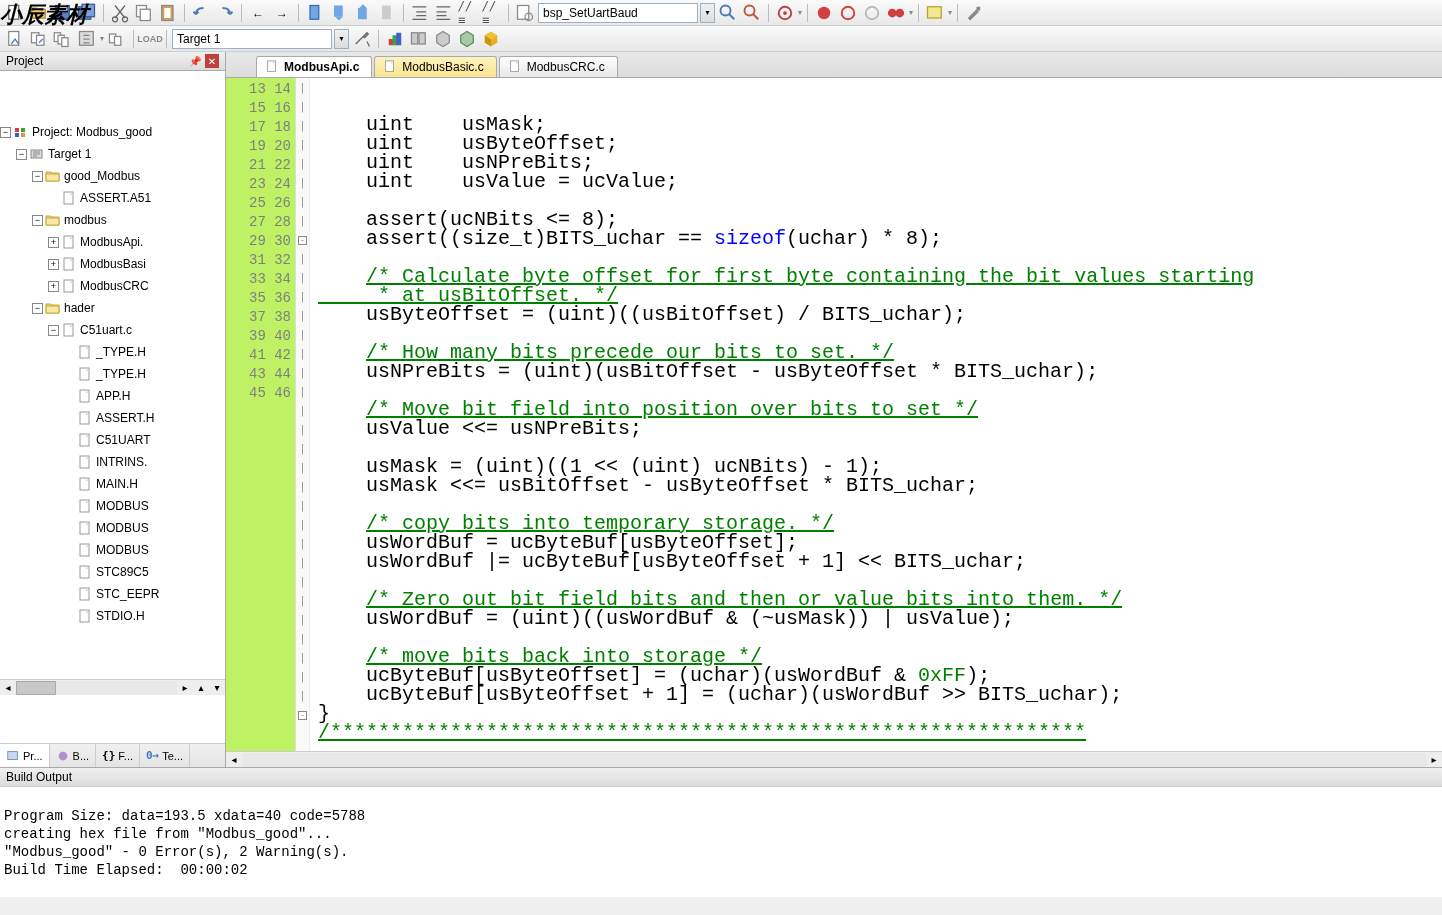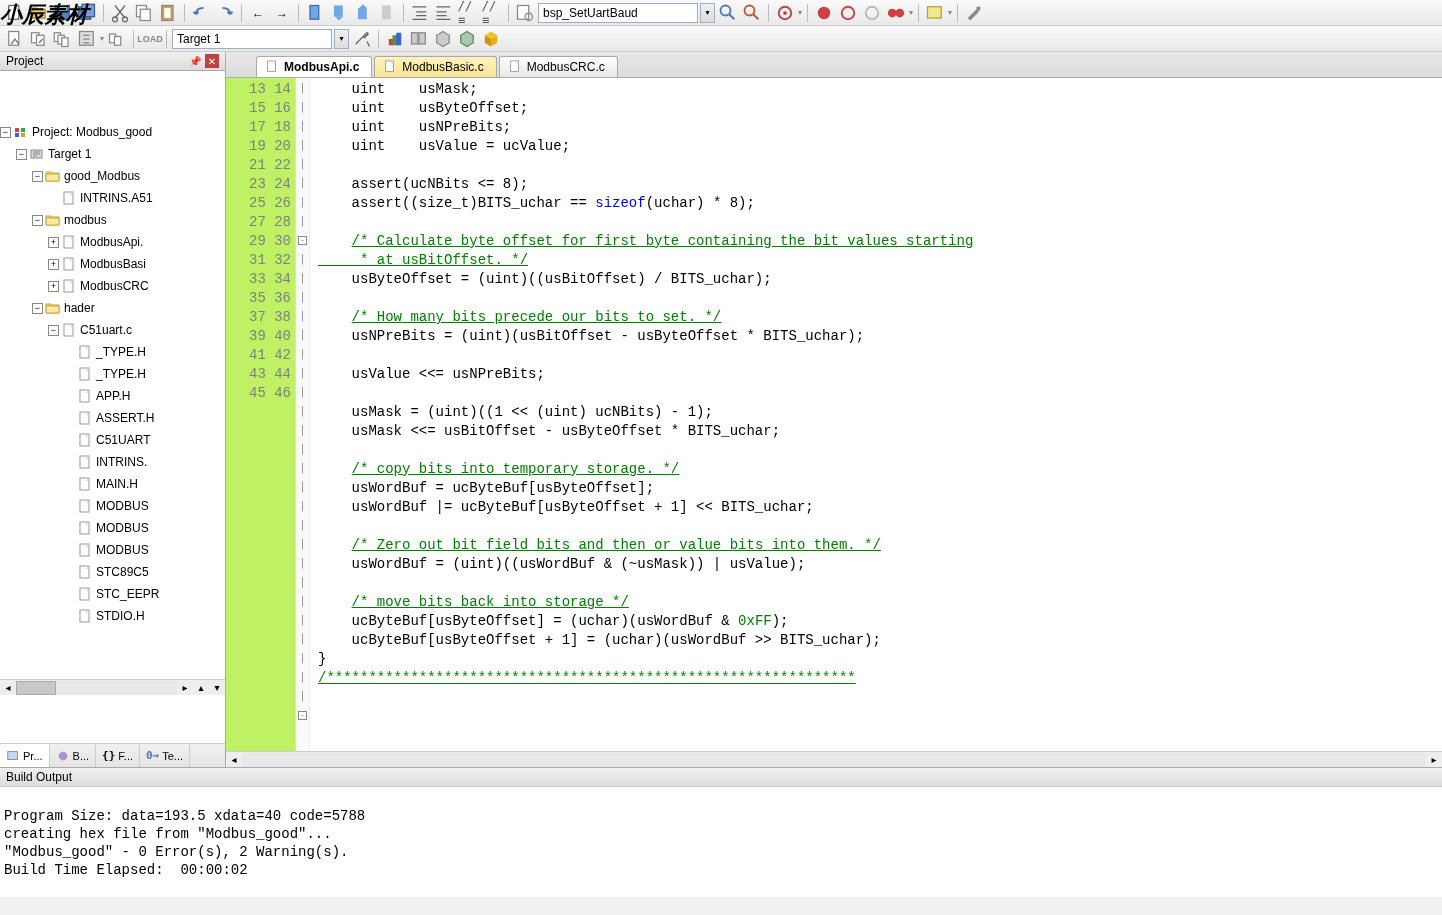--- a/index.html
+++ b/index.html
@@ -31,21 +31,21 @@
 .editor-area { flex: 1; display: flex; flex-direction: column; background: #fff; }
 .editor-tabs { display: flex; background: linear-gradient(#e8e8e8,#dcdcdc); border-bottom: 1px solid #aaa; height: 26px; align-items: flex-end; padding-left: 30px; }
 .editor-tab { padding: 3px 12px 3px 8px; border: 1px solid #aaa; border-bottom: none; background: linear-gradient(#fefefe,#e8e8e8); margin-right: 2px; display: flex; align-items: flex-start; gap: 5px; cursor: pointer; border-radius: 3px 3px 0 0; font-size: 12px; }
 .editor-tab.active { background: #fff; font-weight: bold; }
 .editor-tab.modified { background: linear-gradient(#fff2c0,#f8e490); }
 .editor-tab .file-glyph { width: 14px; height: 14px; }
 .code-wrap { flex: 1; display: flex; overflow: hidden; background: #fff; }
 .gutter { width: 70px; background: #bef264; border-right: 1px solid #ddd; text-align: right; padding: 2px 4px 2px 0; font-family: Consolas, "Courier New", monospace; font-size: 14px; color: #808080; line-height: 19px; }
 .fold-col { width: 14px; background: #fafafa; border-right: 1px solid #eee; font-family: monospace; font-size: 10px; line-height: 19px; text-align: center; color: #888; }
 .fold-mark { width: 9px; height: 9px; border: 1px solid #888; background: #fff; display: inline-flex; align-items: center; justify-content: center; font-size: 8px; margin-top: 4px; }
-.code { flex: 1; font-family: Consolas, "Courier New", monospace; font-size: 14px; line-height: 19px; padding: 2px 0 2px 8px; white-space: pre; overflow: auto; color: #000; }
+.code { flex: 1; font-family: Consolas, "Courier New", monospace; font-size: 20px; line-height: 19px; padding: 2px 0 2px 8px; white-space: pre; overflow: auto; color: #000; margin-top: 35px; }
 .code .kw { color: #0000ff; }
 .code .cm { color: #008000; text-decoration: underline; }
 .code .num { color: #008000; }
 .editor-hscroll { height: 16px; background: #eee; border-top: 1px solid #ccc; display: flex; align-items: center; }
 .editor-hscroll .arrow { width: 16px; text-align: center; font-size: 10px; }
 .editor-hscroll .track { flex: 1; background: #e8e8e8; height: 14px; position: relative; }
 .build-panel { height: 130px; background: #fff; border-top: 1px solid #aaa; display: flex; flex-direction: column; }
 .build-header { background: linear-gradient(#f0f0f0,#dcdcdc); border-bottom: 1px solid #ccc; padding: 2px 6px; font-size: 12px; }
 .build-content { flex: 1; overflow: auto; font-family: Consolas, "Courier New", monospace; font-size: 14px; line-height: 18px; padding: 20px 4px; white-space: pre; }
 svg { display: block; }
@@ -344,21 +344,21 @@
           <span class="tree-spacer"></span>
           <span class="tree-spacer"></span>
           <span class="tree-spacer"></span>
           <span style="display:inline-block;width:13px"></span>
           <span class="tree-icon">
             <svg viewBox="0 0 16 14">
               <rect x="3" y="1" width="9" height="12" fill="#fff" stroke="#999"></rect>
               <path d="M9 1 L12 4 L9 4 Z" fill="#ddd"></path>
             </svg>
           </span>
-          <span>INTRINS.A51</span>
+          <span>ASSERT.A51</span>
         </div>
         <div class="tree-row">
           <span class="tree-spacer"></span>
           <span class="tree-spacer"></span>
           <span class="tree-toggle">−</span>
           <span class="tree-icon">
             <svg viewBox="0 0 16 14">
               <path d="M1 3h5l1 1h7v8H1z" fill="#f3d77a" stroke="#c8a838"></path>
               <path d="M1 5h13v7H1z" fill="#f8e8a8" stroke="#c8a838"></path>
             </svg>
@@ -758,20 +758,21 @@
     assert(ucNBits &lt;= 8);
     assert((size_t)BITS_uchar == <span class="kw">sizeof</span>(uchar) * 8);
 
     <span class="cm">/* Calculate byte offset for first byte containing the bit values starting</span>
 <span class="cm">     * at usBitOffset. */</span>
     usByteOffset = (uint)((usBitOffset) / BITS_uchar);
 
     <span class="cm">/* How many bits precede our bits to set. */</span>
     usNPreBits = (uint)(usBitOffset - usByteOffset * BITS_uchar);
 
+    <span class="cm">/* Move bit field into position over bits to set */</span>
     usValue &lt;&lt;= usNPreBits;
 
     usMask = (uint)((1 &lt;&lt; (uint) ucNBits) - 1);
     usMask &lt;&lt;= usBitOffset - usByteOffset * BITS_uchar;
 
     <span class="cm">/* copy bits into temporary storage. */</span>
     usWordBuf = ucByteBuf[usByteOffset];
     usWordBuf |= ucByteBuf[usByteOffset + 1] &lt;&lt; BITS_uchar;
 
     <span class="cm">/* Zero out bit field bits and then or value bits into them. */</span>

